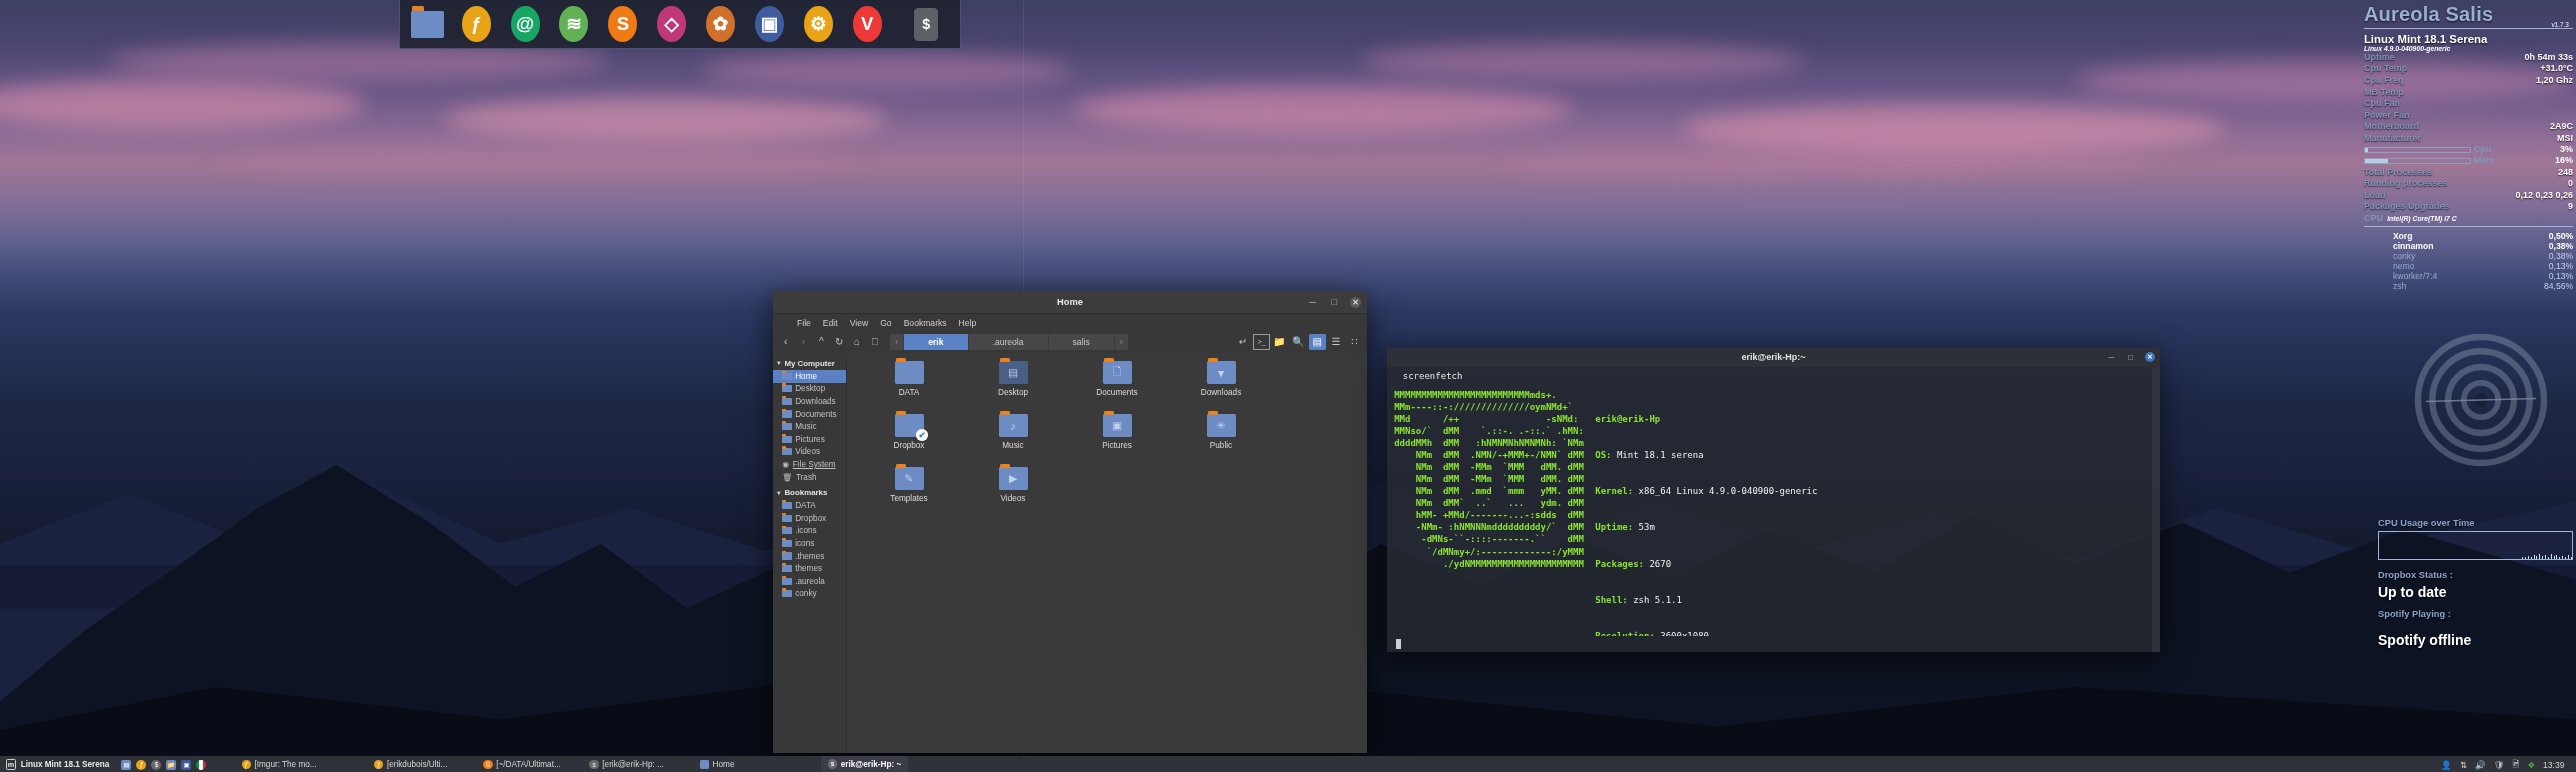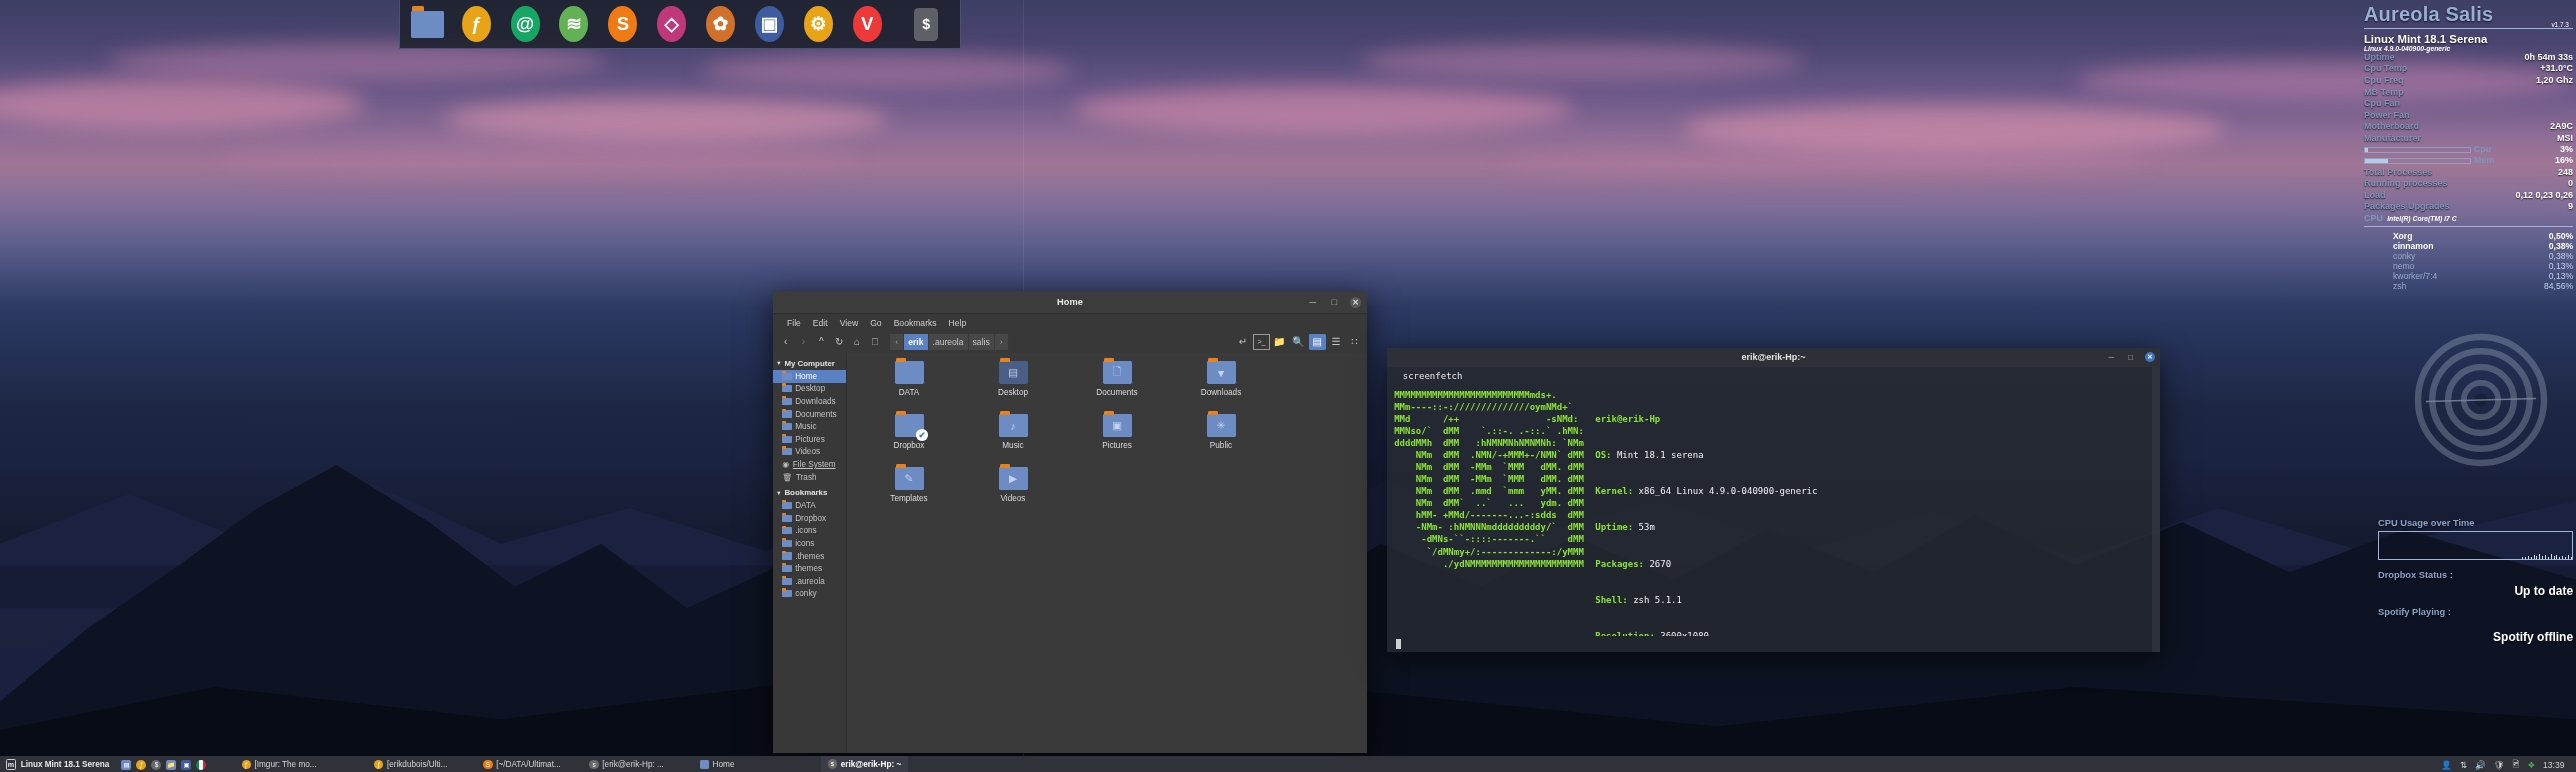--- a/index.html
+++ b/index.html
@@ -83,32 +83,32 @@
   .nemo-title{
     height:23px; background:#3c3c3c; position:relative;
     display:flex; align-items:center; justify-content:center;
     color:#e8e8e8; font-weight:bold; font-size:9.3px;
     border-bottom:0.7px solid #2d2d2d;
   }
   .win-btns{ position:absolute; right:5.7px; top:0; height:23px; display:flex; align-items:center; gap:10px;}
   .wb{ width:11.4px;height:11.4px; color:#bdbdbd; font-size:9.3px; display:flex;align-items:center;justify-content:center;}
   .wb.close{ background:#5a5a5a; border-radius:50%; color:#ddd; font-size:7.9px;}
   .nemo-menu{
-    height:17px; display:flex; align-items:center; gap:12px; padding-left:14px;
+    height:17px; display:flex; align-items:center; gap:12px; padding-left:24px;
     color:#cfcfcf; font-size:8.6px; background:#383838;
   }
   .nemo-toolbar{
     height:21.5px; display:flex; align-items:center; background:#383838;
     padding:0 4.3px; gap:1.4px;
   }
   .tb-ico{ width:16.5px;height:16.5px; display:flex;align-items:center;justify-content:center;
     color:#c6c6c6; font-size:10px; }
   .crumbs{ display:flex; margin-left:5.7px; height:16.5px; align-items:stretch;}
   .crumb{
-    display:flex;align-items:center; padding:0 4px; background:#474747; color:#c9c9c9;
+    display:flex;align-items:center; padding:0 24px; background:#474747; color:#c9c9c9;
     font-size:8.6px; border-right:0.7px solid #3a3a3a;
   }
   .crumb.arrow{ padding:0 5px; color:#9a9a9a;}
   .crumb.active{ background:#5a81c4; color:#fff; font-weight:bold;}
   .tb-right{ margin-left:auto; display:flex; gap:2.1px; align-items:center;}
   .tb-ico.sel{ background:#5a81c4; border-radius:1.4px;}
   .nemo-body{ flex:1; display:flex; min-height:0;}
   .nemo-side{
     width:74px; background:#383838; padding-top:4.3px; overflow:hidden;
     border-right:0.7px solid #2f2f2f;
@@ -206,21 +206,21 @@
   .ck-bar i{ position:absolute;left:0;top:0;bottom:0;background:#b9cbe6; display:block;}
   .ck-cpu-label{ font-size:9px; font-weight:bold; color:#7f96bb;}
   .ck-small{ font-size:6.8px; font-style:italic; font-weight:bold; color:#ffffff;}
   .ck-proc{ display:flex; justify-content:space-between; font-size:8.6px; padding-left:29px;}
   .ck-proc .pn{ color:#94aaca;}
   .ck-proc .pv{ color:#c3d3ea;}
   .ck-proc.top .pn,.ck-proc.top .pv{ color:#ffffff; font-weight:bold;}
   .ck-graph{ height:29px; border:0.7px solid #9fb4d6; position:relative; overflow:hidden;}
   .ck-graph i{position:absolute;bottom:0;width:1.4px;background:#cfe0f5;}
   .ck-sec{ font-size:9.3px; font-weight:bold; color:#8ba2c6; text-shadow:0 0.7px 1.4px rgba(0,0,0,.7);}
-  .ck-val-r{ text-align:right; font-size:12px; font-weight:bold; color:#ffffff; text-shadow:0 0.7px 1.4px rgba(0,0,0,.8);}
+  .ck-val-r{ text-align:left; font-size:14px; font-weight:bold; color:#ffffff; text-shadow:0 0.7px 1.4px rgba(0,0,0,.8);}
   .ck-rings{ position:absolute; left:52px; top:329px; width:136px;height:136px; opacity:.5;}
 
   
   .taskbar{
     position:absolute; left:0; bottom:0; width:2576px; height:17px;
     background:#30323a; display:flex; align-items:center; z-index:60;
     font-size:8.2px; color:#d8d8d8;
   }
   .tb-menu{ display:flex;align-items:center;gap:4.3px; padding:0 5.7px; height:17px;}
   .mint-logo{ width:10.7px;height:10.7px;border:1.1px solid #cfcfcf; border-radius:1.4px;

